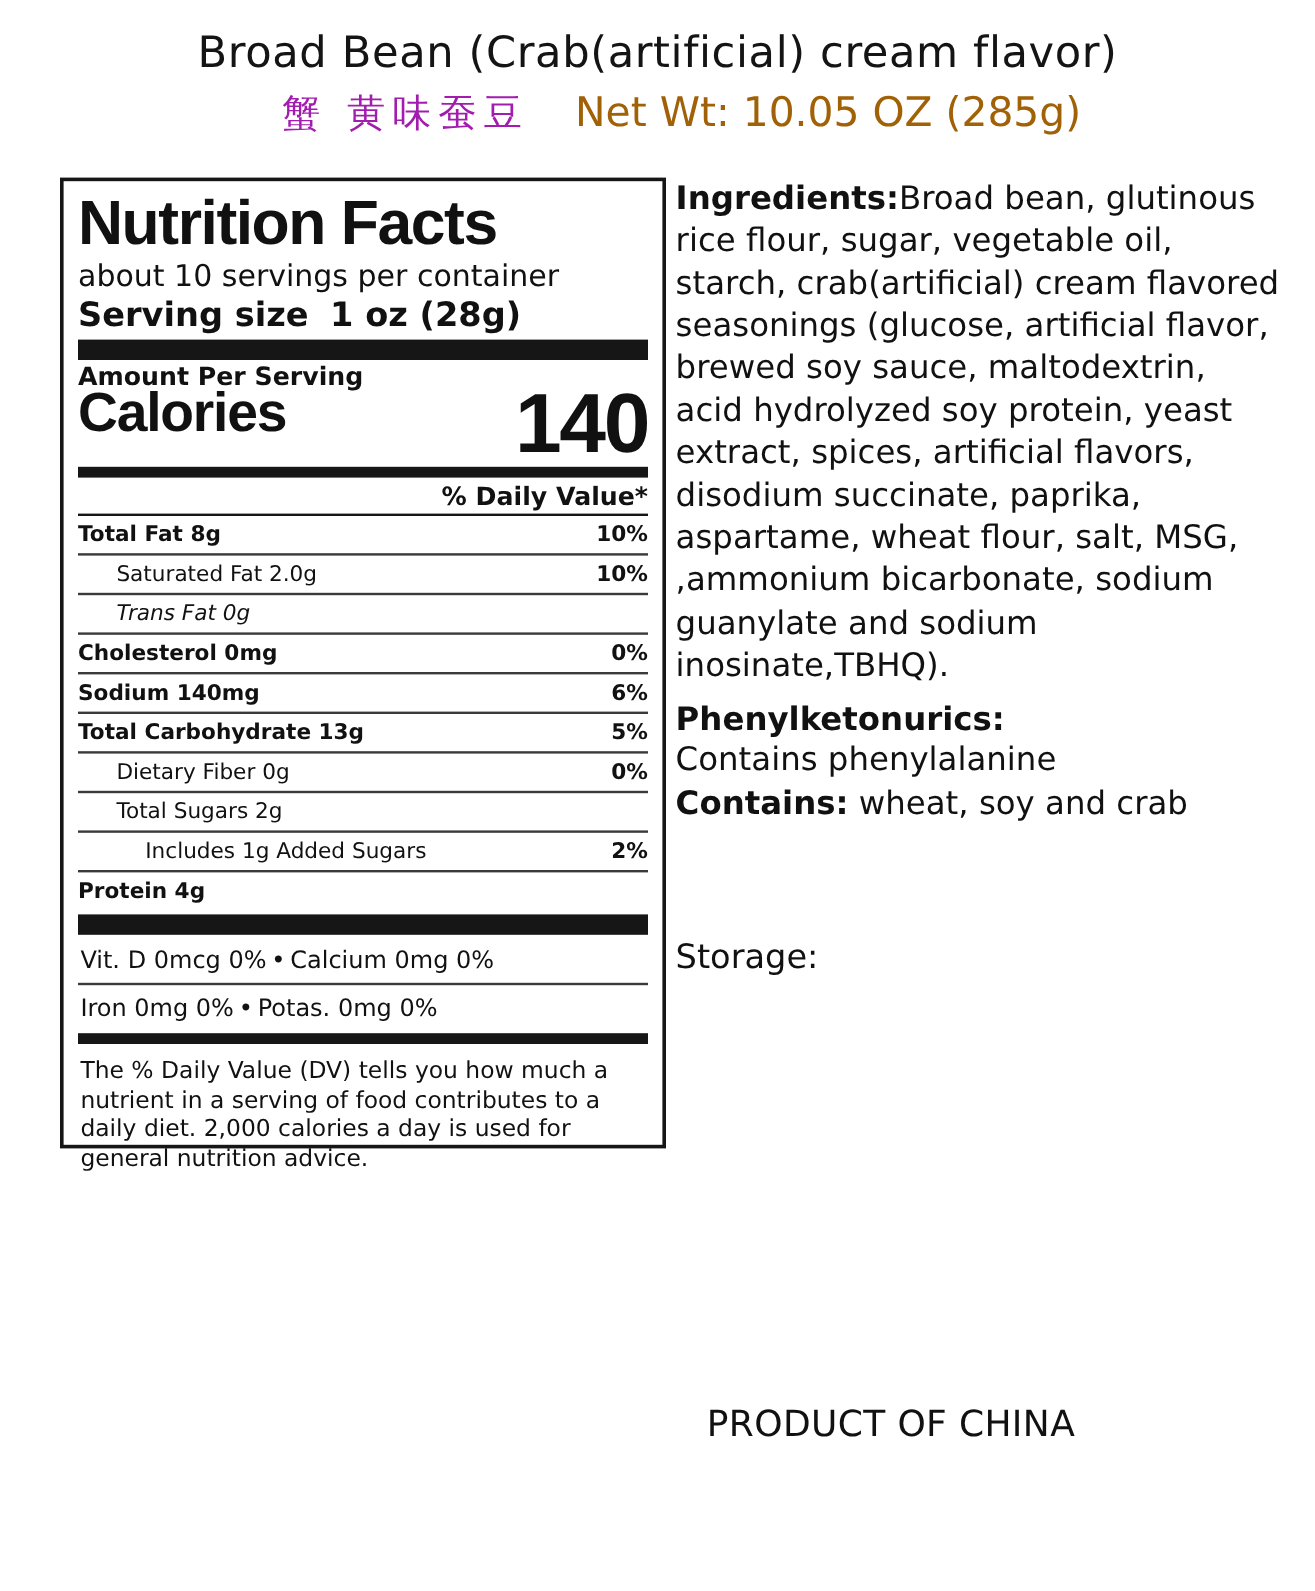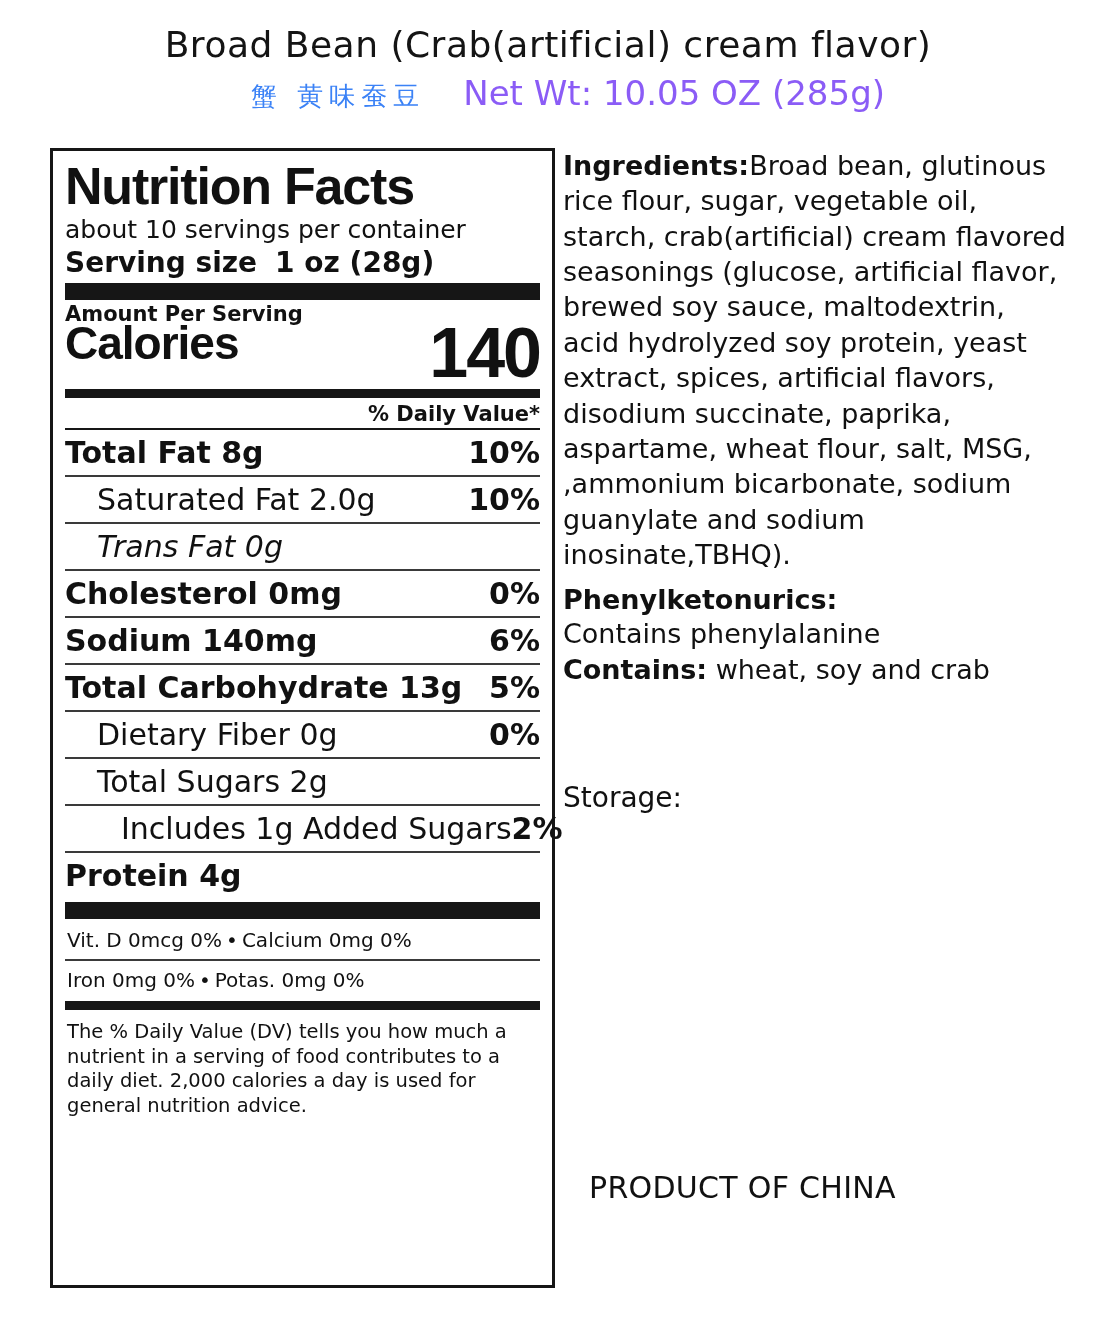--- a/index.html
+++ b/index.html
@@ -31,36 +31,36 @@
   }
   #title-row2 {
     display: flex;
     align-items: baseline;
     justify-content: center;
     gap: 38px;
     margin-top: 8px;
     padding-left: 40px;
   }
   #product-title-cn {
-    font-size: 26px;
+    font-size: 32px;
     letter-spacing: 6px;
-    color: #3b82f6;
+    color: #a21caf;
   }
   #net-weight {
     font-size: 34px;
-    color: #8b5cf6;
+    color: #a16207;
   }
 
   
   #nutrition-panel {
     position: absolute;
     left: 50px;
     top: 148px;
     width: 505px;
-    height: 1140px;
+    height: 809px;
     border: 3px solid #161616;
     background: #fff;
     box-sizing: border-box;
     padding: 4px 12px 0 12px;
   }
   .nf-title {
     font-family: "Liberation Sans", sans-serif;
     font-weight: bold;
     font-size: 52px;
     line-height: 1.04;
@@ -126,21 +126,21 @@
   .dv-header {
     text-align: right;
     font-weight: bold;
     font-size: 21px;
     padding: 2px 0 2px 0;
   }
   .nf-line {
     display: flex;
     justify-content: space-between;
     align-items: baseline;
-    font-size: 30px;
+    font-size: 18px;
     padding: 5px 0 5px 0;
   }
   .nf-line .lbl { white-space: nowrap; }
   .nf-line .pct { font-weight: bold; white-space: nowrap; }
   .bold { font-weight: bold; }
   .indent1 { padding-left: 32px; }
   .indent2 { padding-left: 56px; }
   .ital { font-style: italic; }
   .nf-vitamins {
     font-size: 20px;

